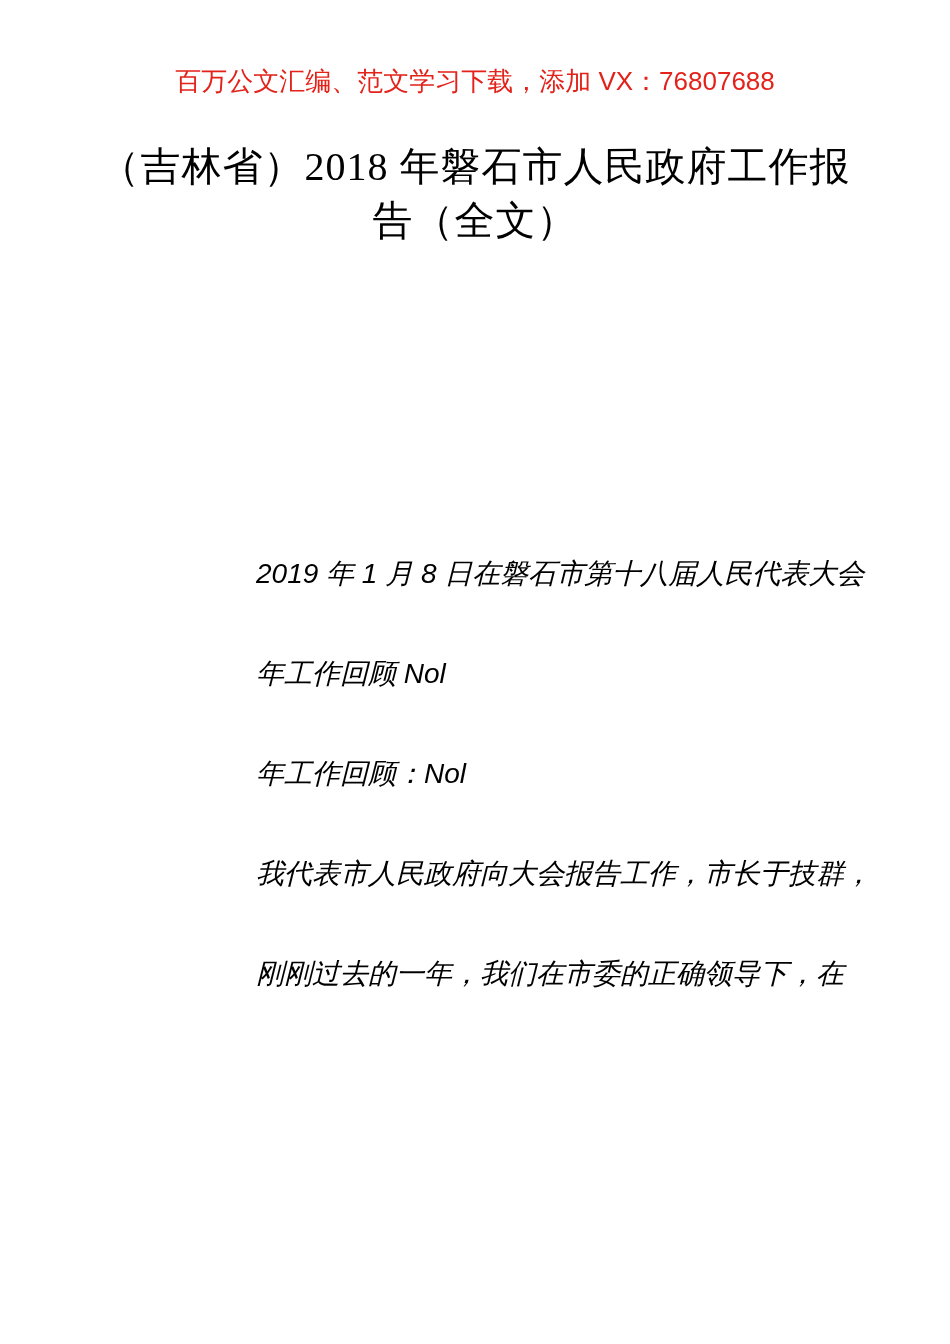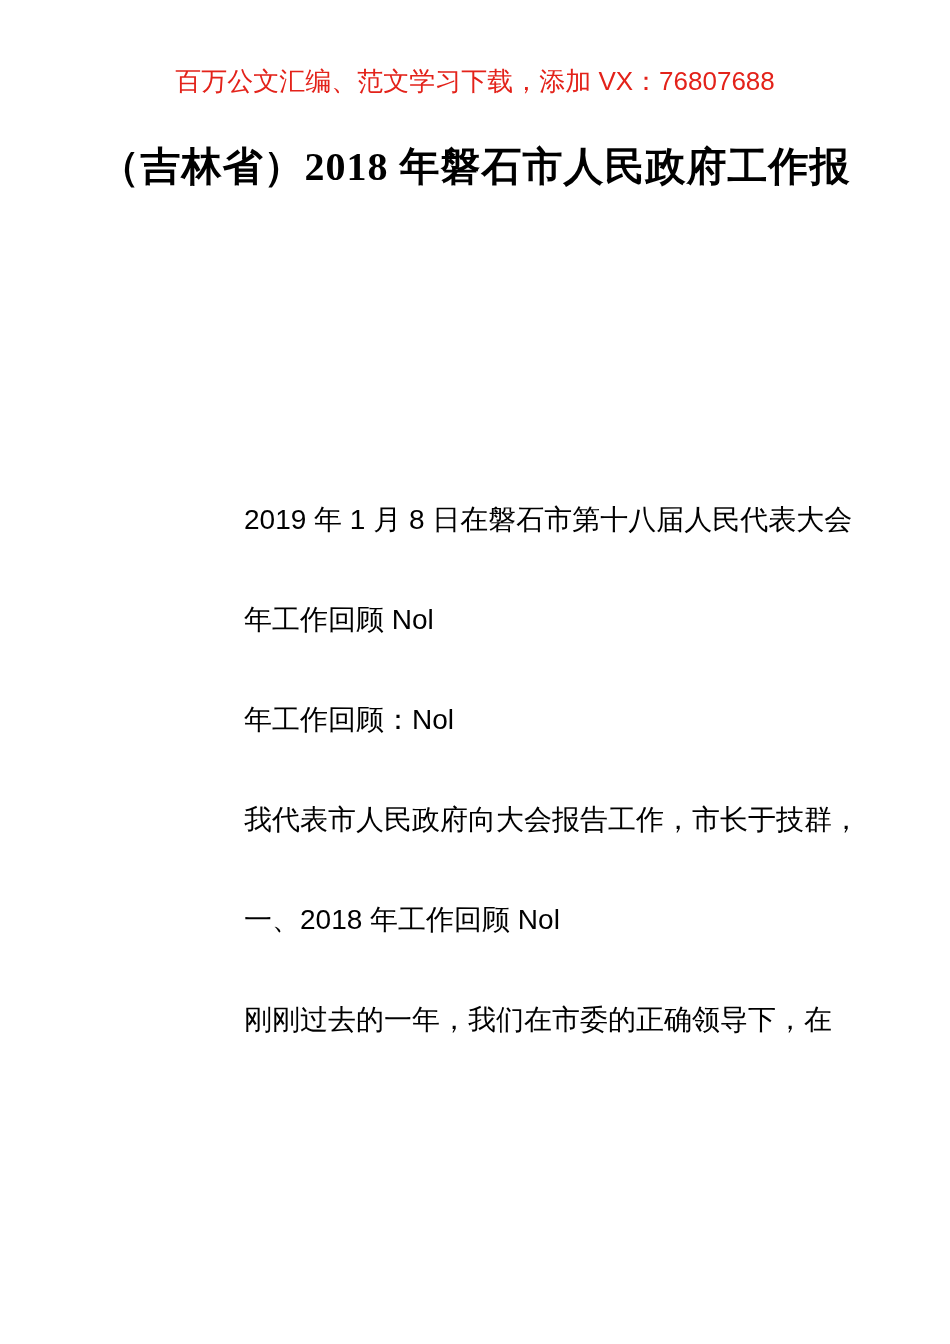--- a/index.html
+++ b/index.html
@@ -23,80 +23,79 @@
     font-size: 26px;
     line-height: 32px;
     color: #e3221a;
     font-family: "Liberation Sans", "DejaVu Sans", sans-serif;
   }
   .title {
     margin: 43px 90px 0 90px;
     text-align: center;
     font-size: 40px;
     line-height: 54px;
-    font-weight: bold;
+    font-weight: normal;
     font-family: "Liberation Serif", "DejaVu Serif", serif;
     letter-spacing: 1px;
   }
   .title-line {
     display: block;
   }
   .doc-body {
     margin-top: 302px;
     padding: 0 140px;
     font-size: 28px;
     line-height: 48px;
     text-align: justify;
   }
   .para {
-    margin: 0 0 52px 0;
+    margin: 0 0 52px 12px;
     padding: 0;
+    font-style: italic;
   }
   .line {
     display: block;
     height: 48px;
     white-space: nowrap;
     overflow: visible;
   }
   .line.indent {
     text-indent: 104px;
   }
 </style>
 </head>
 <body>
 
 <div class="page">
 
   <div class="notice">百万公文汇编、范文学习下载，添加 VX：76807688</div>
 
   <div class="title">
     <span class="title-line">（吉林省）2018 年磐石市人民政府工作报</span>
+    <span class="title-line">告（全文）</span>
   </div>
 
   <div class="doc-body">
 
     <p class="para">
       <span class="line indent">2019 年 1 月 8 日在磐石市第十八届人民代表大会</span>
     </p>
 
     <p class="para">
       <span class="line indent">年工作回顾 Nol</span>
     </p>
 
     <p class="para">
       <span class="line indent">年工作回顾：Nol</span>
     </p>
 
     <p class="para">
       <span class="line indent">我代表市人民政府向大会报告工作，市长于技群，</span>
     </p>
 
-    <p class="para">
-      <span class="line indent">一、2018 年工作回顾 Nol</span>
-    </p>
 
     <p class="para">
       <span class="line indent">刚刚过去的一年，我们在市委的正确领导下，在</span>
     </p>
 
   </div>
 
 </div>
 
 </body></html>

